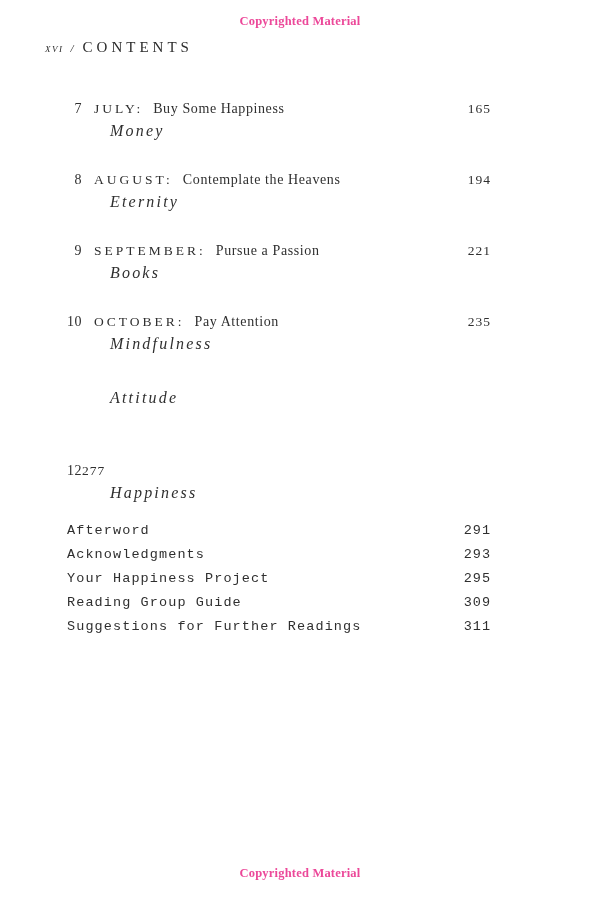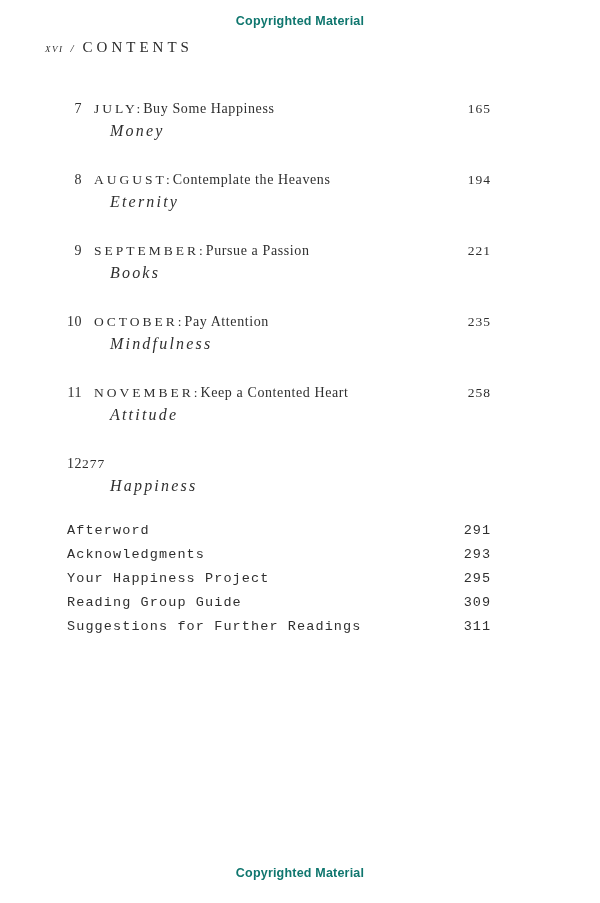--- a/index.html
+++ b/index.html
@@ -10,24 +10,24 @@
     background: #ffffff;
     font-family: "Liberation Serif", serif;
     color: #2f2f2f;
     overflow: hidden;
   }
   .copyright-banner {
     position: absolute;
     left: 0;
     width: 100%;
     text-align: center;
-    font-family: Liberation Sans, sans-serif;
+    font-family: Liberation Serif, serif;
     font-weight: bold;
     font-size: 12.5px;
-    color: #0f766e;
+    color: #ec4899;
     letter-spacing: 0.2px;
   }
   .copyright-top { top: 14px; }
   .copyright-bottom { top: 866px; }
 
   .running-head {
     position: absolute;
     top: 39px;
     left: 45px;
     font-size: 12.5px;
@@ -75,21 +75,21 @@
     flex: 1 1 auto;
     margin-left: 12px;
     white-space: nowrap;
   }
   .chapter-month {
     letter-spacing: 3px;
     font-size: 13.5px;
     margin-top: 44px;
   }
   .chapter-title {
-    margin-left: 0;
+    margin-left: 10px;
     letter-spacing: 0.6px;
   }
   .page-num {
     flex: 0 0 auto;
     text-align: left;
     letter-spacing: 1px;
     font-size: 13.5px;
   }
   .chapter-subtitle {
     margin-left: 43px;
@@ -167,25 +167,20 @@
     <div class="chapter">
       <div class="chapter-row">
         <span class="chapter-num">10</span>
         <span class="chapter-heading"><span class="chapter-month">OCTOBER:</span><span class="chapter-title">Pay Attention</span></span>
         <span class="page-num">235</span>
       </div>
       <div class="chapter-subtitle">Mindfulness</div>
     </div>
 
     <div class="chapter">
-      <div class="chapter-row">
-        <span class="chapter-num">11</span>
-        <span class="chapter-heading"><span class="chapter-month">NOVEMBER:</span><span class="chapter-title">Keep a Contented Heart</span></span>
-        <span class="page-num">258</span>
-      </div>
       <div class="chapter-subtitle">Attitude</div>
     </div>
 
     <div class="chapter">
       <div class="chapter-row">
         <span class="chapter-num">12</span>
         <span class="page-num">277</span>
       </div>
       <div class="chapter-subtitle">Happiness</div>
     </div>

